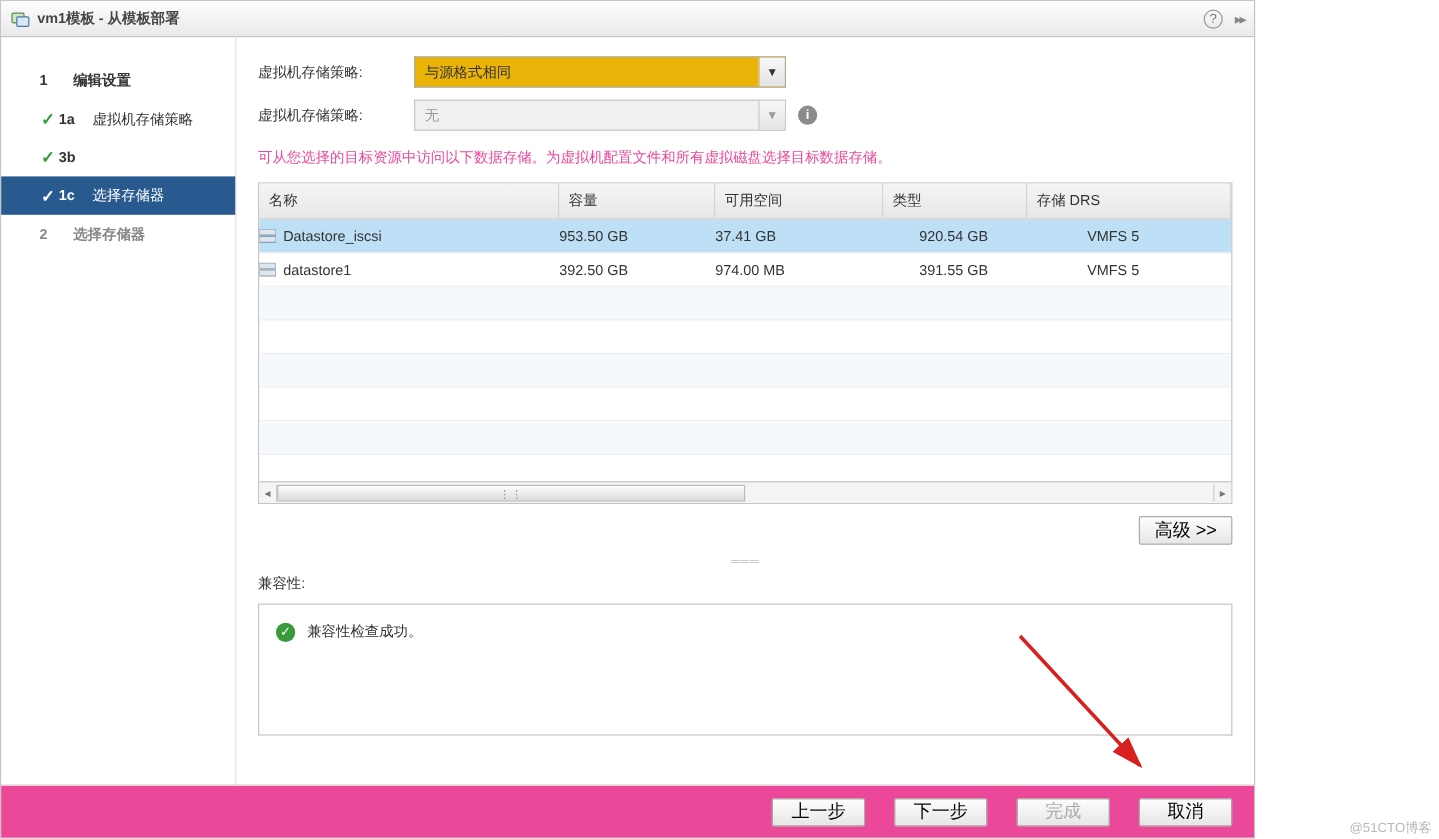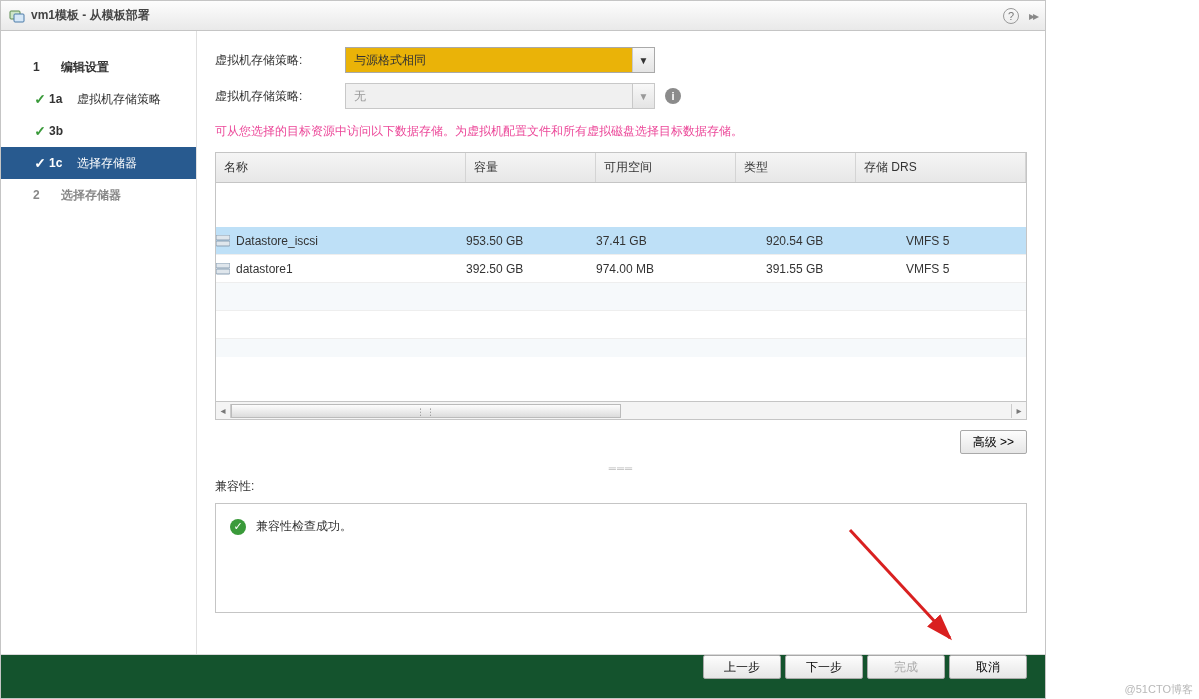--- a/index.html
+++ b/index.html
@@ -24,44 +24,44 @@
 .step.disabled .num, .step.disabled .lbl { color: #888; }
 .content { flex: 1; display: flex; flex-direction: column; padding: 16px 18px 0 18px; min-height: 0; }
 .form-row { display: flex; align-items: center; margin-bottom: 10px; }
 .form-row .flabel { width: 130px; }
 .select-wrap { position: relative; width: 310px; height: 26px; border: 1px solid #a9a9a9; background: #eab308; display: flex; align-items: center; }
 .select-wrap.disabled { background: #f0f0f0; color: #999; border-color: #c8c8c8; }
 .select-wrap .val { flex: 1; padding: 0 8px; }
 .select-wrap .dd { width: 22px; height: 100%; border-left: 1px solid #c8c8c8; background: linear-gradient(#f8f8f8,#e4e4e4); display: flex; align-items: center; justify-content: center; font-size: 10px; }
 .info-icon { width: 16px; height: 16px; border-radius: 50%; background: #8b8b8b; color: #fff; display: inline-flex; align-items: center; justify-content: center; margin-left: 10px; font-weight: bold; font-size: 11px; }
 .desc { margin: 4px 0 12px 0; color: #ec4899; }
-.table-wrap { border: 1px solid #c5c5c5; height: 268px; display: flex; flex-direction: column; background: #fff; gap: 44px; }
+.table-wrap { border: 1px solid #c5c5c5; height: 268px; display: flex; flex-direction: column; background: #fff; }
 .thead { display: flex; background: linear-gradient(#f5f5f5,#e7e7e7); border-bottom: 1px solid #c5c5c5; }
 .thead .th { padding: 6px 8px; border-right: 1px solid #d4d4d4; font-weight: normal; color: #333; }
 .tbody { flex: 1; overflow: hidden; }
 .trow { display: flex; height: 28px; align-items: center; border-bottom: 1px solid #eee; }
 .trow.alt { background: #f6f9fb; }
 .trow.selected { background: #bee0f7; }
 .trow .td { padding: 0 0; display: flex; align-items: center; }
 .ds-icon { width: 14px; height: 12px; margin-right: 6px; display: inline-block; }
 .col0 { width: 250px; } .col1 { width: 130px; } .col2 { width: 170px; } .col3 { width: 140px; } .col4 { width: 120px; } .col5 { flex: 1; }
 .hscroll { height: 18px; border-top: 1px solid #c5c5c5; background: #f4f4f4; display: flex; align-items: center; position: relative; }
 .hscroll .sball { width: 14px; text-align: center; color: #777; font-size: 10px; }
 .hscroll .track { flex: 1; height: 14px; position: relative; border-left: 1px solid #ccc; border-right: 1px solid #ccc; }
 .hscroll .thumb { position: absolute; left: 0; top: 0; height: 100%; width: 50%; background: linear-gradient(#fdfdfd,#dcdcdc); border: 1px solid #bbb; }
 .hscroll .thumb .grip { position: absolute; left: 50%; top: 2px; transform: translateX(-50%); font-size: 9px; color: #888; letter-spacing: 1px; }
 .adv-row { display: flex; justify-content: flex-end; padding: 10px 0; }
-.btn { height: 24px; padding: 0 12px; border: 1px solid #a9a9a9; background: linear-gradient(#fdfdfd,#e6e6e6); border-radius: 2px; cursor: pointer; font-size: 12px; display: inline-flex; align-items: center; }
+.btn { height: 24px; padding: 0 12px; border: 1px solid #a9a9a9; background: linear-gradient(#fdfdfd,#e6e6e6); border-radius: 2px; cursor: pointer; font-size: 15px; display: inline-flex; align-items: center; }
 .btn.disabled { color: #aaa; cursor: default; }
 .divider-handle { height: 8px; display: flex; align-items: center; justify-content: center; color: #bbb; font-size: 10px; letter-spacing: 1px; }
 .compat-label { margin: 6px 0 8px 0; }
 .compat-box { border: 1px solid #c5c5c5; height: 110px; padding: 14px; }
 .compat-box .row0 { display: flex; align-items: center; gap: 10px; }
 .ok-icon { width: 16px; height: 16px; border-radius: 50%; background: #3a9a3a; display: inline-flex; align-items: center; justify-content: center; color: #fff; font-size: 11px; }
-.footer { height: 44px; border-top: 1px solid #d9d9d9; display: flex; justify-content: flex-end; padding: 0 18px; gap: 4px; background: #14532d; }
+.footer { height: 44px; border-top: 1px solid #d9d9d9; display: flex; align-items: center; justify-content: flex-end; padding: 0 18px; gap: 24px; background: #ec4899; }
 .footer .btn { width: 78px; justify-content: center; }
 .arrow-annot { position: absolute; pointer-events: none; }
 .watermark { position: absolute; right: 6px; bottom: 2px; color: #b8b8b8; font-size: 11px; }
 </style>
 </head>
 <body>
 
 <div class="dialog">
   <div class="titlebar">
     <span class="vm-icon">

